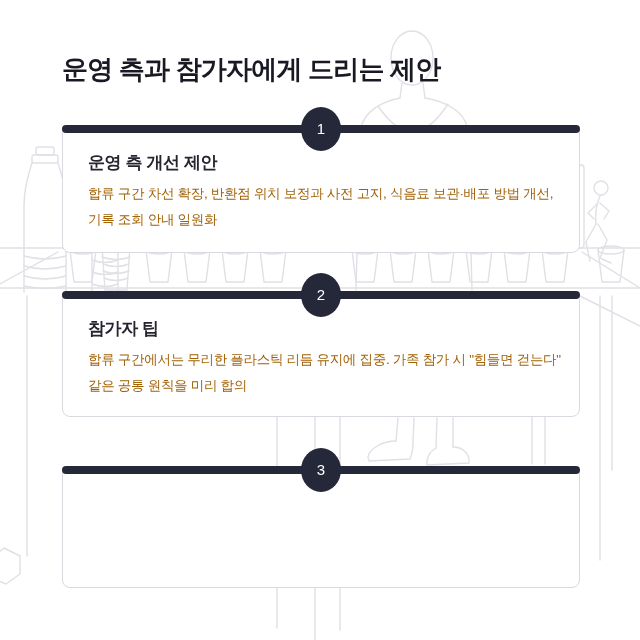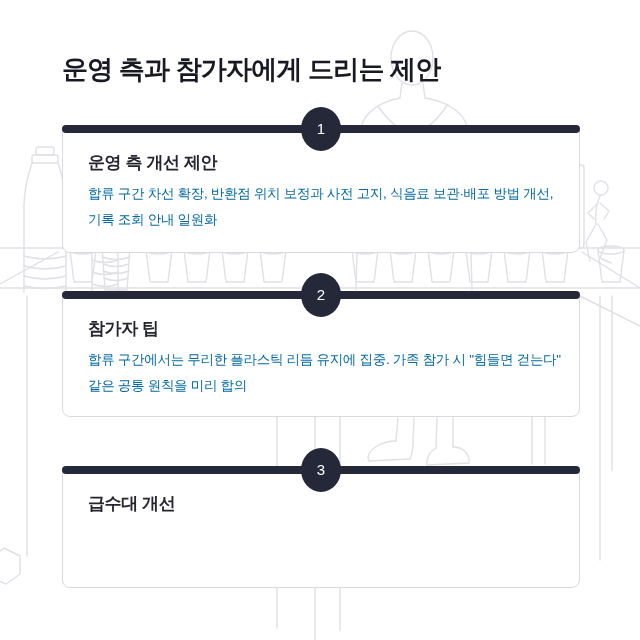--- a/index.html
+++ b/index.html
@@ -32,21 +32,21 @@
     color:#ffffff; font-size:15px; line-height:44px; text-align:center;
     z-index:3;
   }
   .card-heading {
     position:absolute; left:26px; top:26px; margin:0;
     font-size:17px; font-weight:700; color:#24252f; letter-spacing:-0.4px;
     z-index:1;
   }
   .card-text {
     position:absolute; left:26px; top:56px; margin:0; width:478px;
-    font-size:13.5px; line-height:26px; color:#0369a1; letter-spacing:-0.3px;
+    font-size:13.5px; line-height:26px; color:#a16207; letter-spacing:-0.3px;
     z-index:1;
   }
 </style>
 </head>
 <body>
 
 <div class="canvas">
 
   <svg class="bg" viewBox="0 0 640 640" fill="none" stroke="#e0e0e6" stroke-width="1.4" stroke-linecap="round" stroke-linejoin="round">
 
@@ -148,16 +148,15 @@
     <div class="card-bar"></div>
     <div class="badge">2</div>
     <h2 class="card-heading">참가자 팁</h2>
     <p class="card-text">합류 구간에서는 무리한 플라스틱 리듬 유지에 집중. 가족 참가 시 "힘들면 걷는다" 같은 공통 원칙을 미리 합의</p>
   </div>
 
   <div class="card card-3">
     <div class="card-box"></div>
     <div class="card-bar"></div>
     <div class="badge">3</div>
-    <h2 class="card-heading">급수대 개선</h2>
   </div>
 
 </div>
 
 </body></html>

